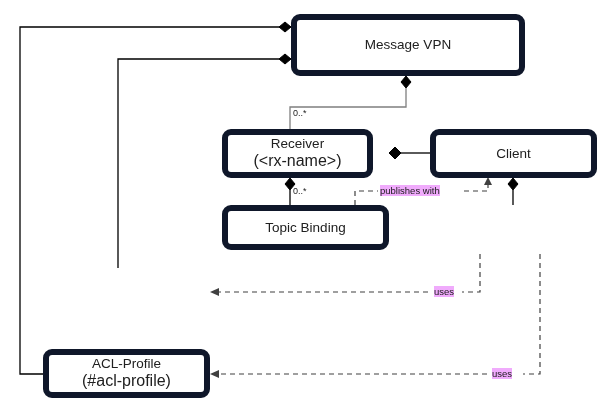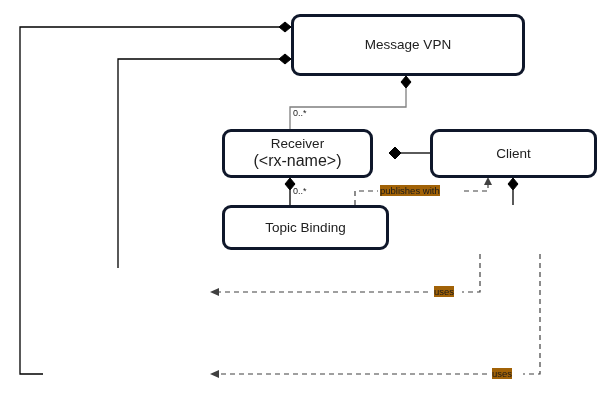--- a/index.html
+++ b/index.html
@@ -21,21 +21,21 @@
   #diagram-svg {
     position: absolute;
     left: 0;
     top: 0;
     width: 606px;
     height: 408px;
   }
   .uml-box {
     position: absolute;
     box-sizing: border-box;
-    border: 3px solid #0f172a;
+    border: 6px solid #0f172a;
     border-radius: 9px;
     background: #ffffff;
     display: flex;
     flex-direction: column;
     align-items: center;
     justify-content: center;
     color: #202020;
     z-index: 3;
   }
   .box-title {
@@ -46,21 +46,21 @@
   .box-sub {
     font-size: 16px;
     line-height: 1.18;
     white-space: nowrap;
   }
   .edge-label {
     position: absolute;
     font-size: 9.5px;
     color: #1a1a1a;
     white-space: nowrap;
-    background: #a16207;
+    background: #f0abfc;
     z-index: 4;
   }
   .mult-label {
     position: absolute;
     font-size: 9px;
     color: #1a1a1a;
     white-space: nowrap;
     z-index: 4;
   }
 </style>
@@ -132,20 +132,24 @@
   <div class="uml-box" id="node-client" style="left:430px; top:129px; width:167px; height:49px;">
     <div class="box-title">Client</div>
   </div>
 
   <div class="uml-box" id="node-topic-binding" style="left:222px; top:205px; width:167px; height:45px;">
     <div class="box-title">Topic Binding</div>
   </div>
 
 
 
+  <div class="uml-box" id="node-acl-profile" style="left:43px; top:349px; width:167px; height:49px;">
+    <div class="box-title">ACL-Profile</div>
+    <div class="box-sub">(#acl-profile)</div>
+  </div>
 
   <div class="mult-label" style="left:293px; top:108px;">0..*</div>
 
   <div class="mult-label" style="left:293px; top:186px;">0..*</div>
 
   <div class="edge-label" style="left:380px; top:185px;">publishes with</div>
 
   <div class="edge-label" style="left:434px; top:286px;">uses</div>
 
   <div class="edge-label" style="left:492px; top:368px;">uses</div>

